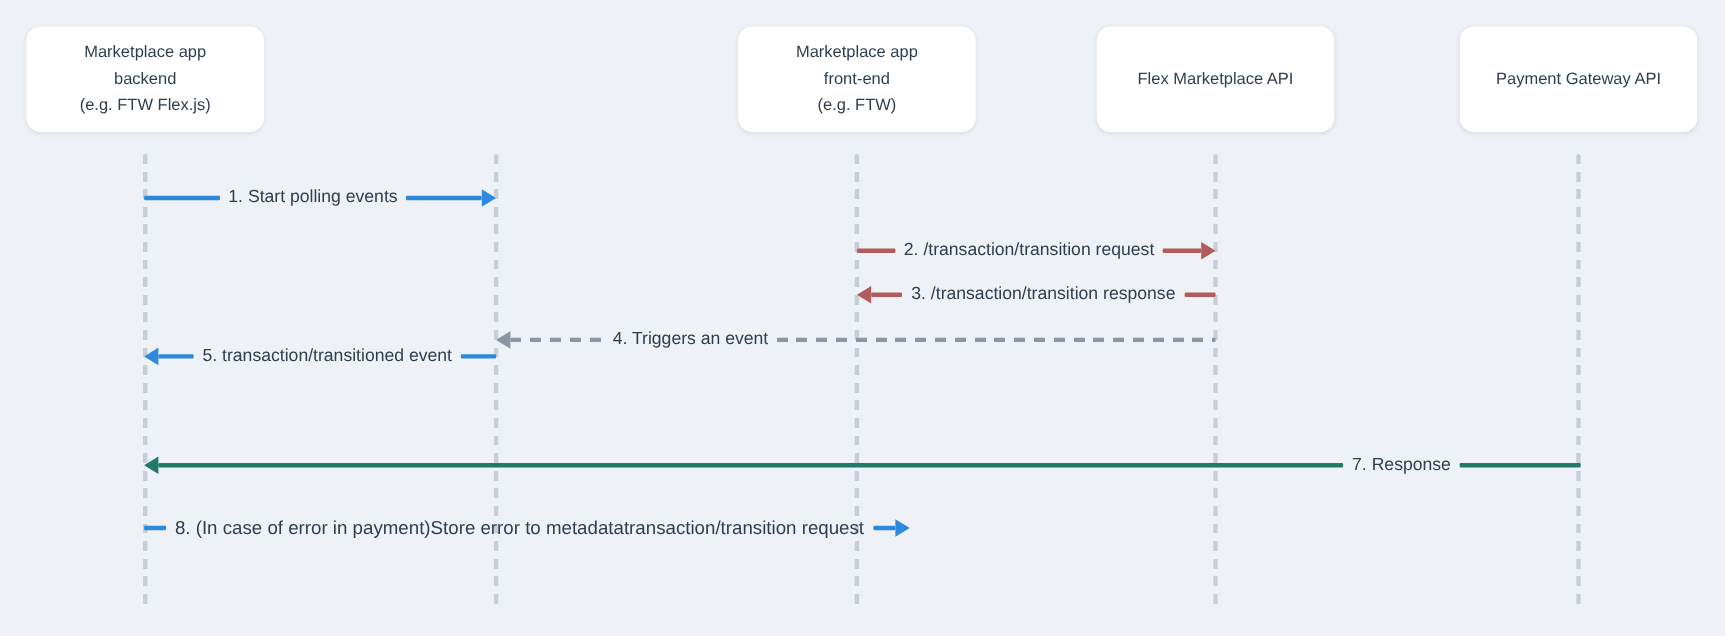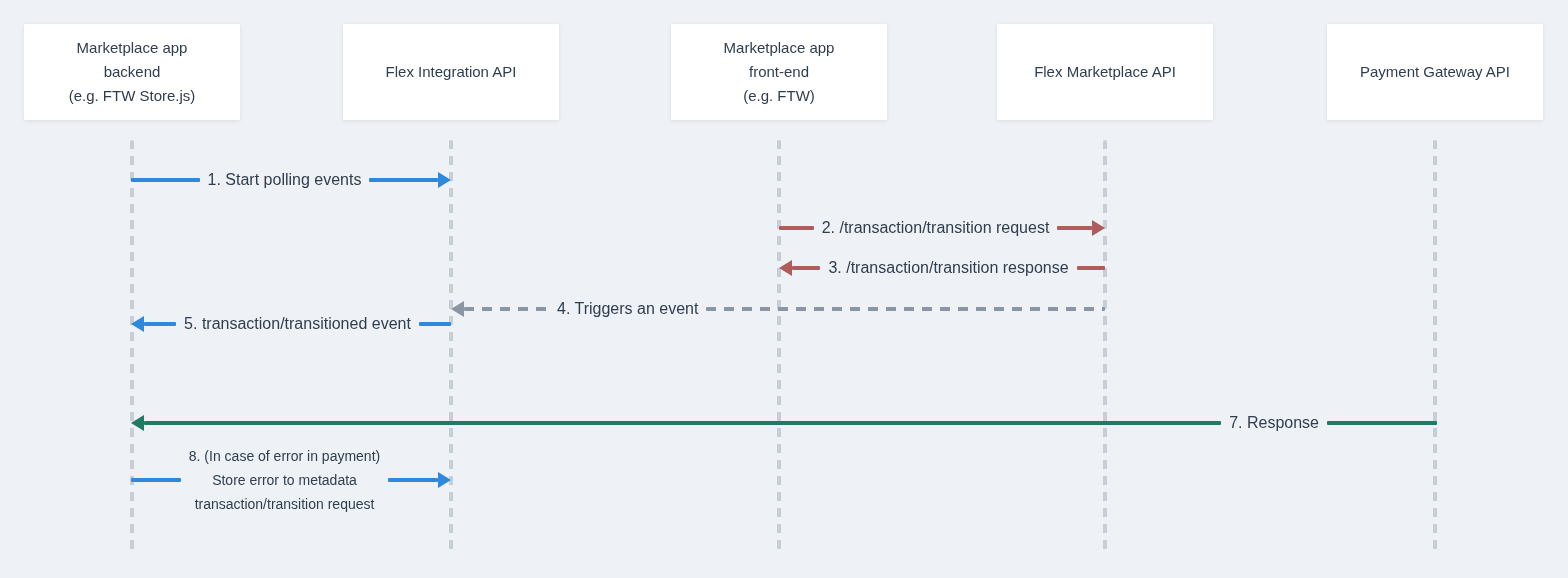--- a/index.html
+++ b/index.html
@@ -14,21 +14,21 @@
     background: var(--background, #eef1f5);
     overflow: hidden;
   }
   
   .actor {
     position: absolute;
     top: 24px;
     width: 216px;
     height: 96px;
     background: var(--box_background, #ffffff);
-    border-radius: 0;
+    border-radius: 13px;
     box-shadow: 0 1px 4px rgba(45, 62, 80, 0.10);
     display: flex;
     flex-direction: column;
     align-items: center;
     justify-content: center;
     color: var(--text, #2f3e4e);
     font-size: 15px;
     line-height: 24px;
     text-align: center;
   }
@@ -63,24 +63,23 @@
     flex: 0 0 auto;
     padding: 0 8px;
     color: var(--text, #2f3e4e);
     font-size: 16px;
     white-space: nowrap;
   }
   .msg .lbl-col {
     flex: 0 0 auto;
     padding: 0 8px;
     display: flex;
-    flex-direction: column;
     align-items: center;
     color: var(--text, #2f3e4e);
-    font-size: 14px;
+    font-size: 17px;
     line-height: 24px;
     white-space: nowrap;
   }
   .head {
     flex: 0 0 auto;
     width: 0;
     height: 0;
     border-top: 8px solid transparent;
     border-bottom: 8px solid transparent;
   }
@@ -104,24 +103,21 @@
   }
 </style>
 </head>
 <body>
 
 <div class="canvas">
 
   <div class="actor" style="left:24px">
     <span>Marketplace app</span>
     <span>backend</span>
-    <span>(e.g. FTW Store.js)</span>
-  </div>
-  <div class="actor" style="left:343px">
-    <span>Flex Integration API</span>
+    <span>(e.g. FTW Flex.js)</span>
   </div>
   <div class="actor" style="left:671px">
     <span>Marketplace app</span>
     <span>front-end</span>
     <span>(e.g. FTW)</span>
   </div>
   <div class="actor" style="left:1327px">
     <span>Payment Gateway API</span>
   </div>
   <div class="actor" style="left:997px">

